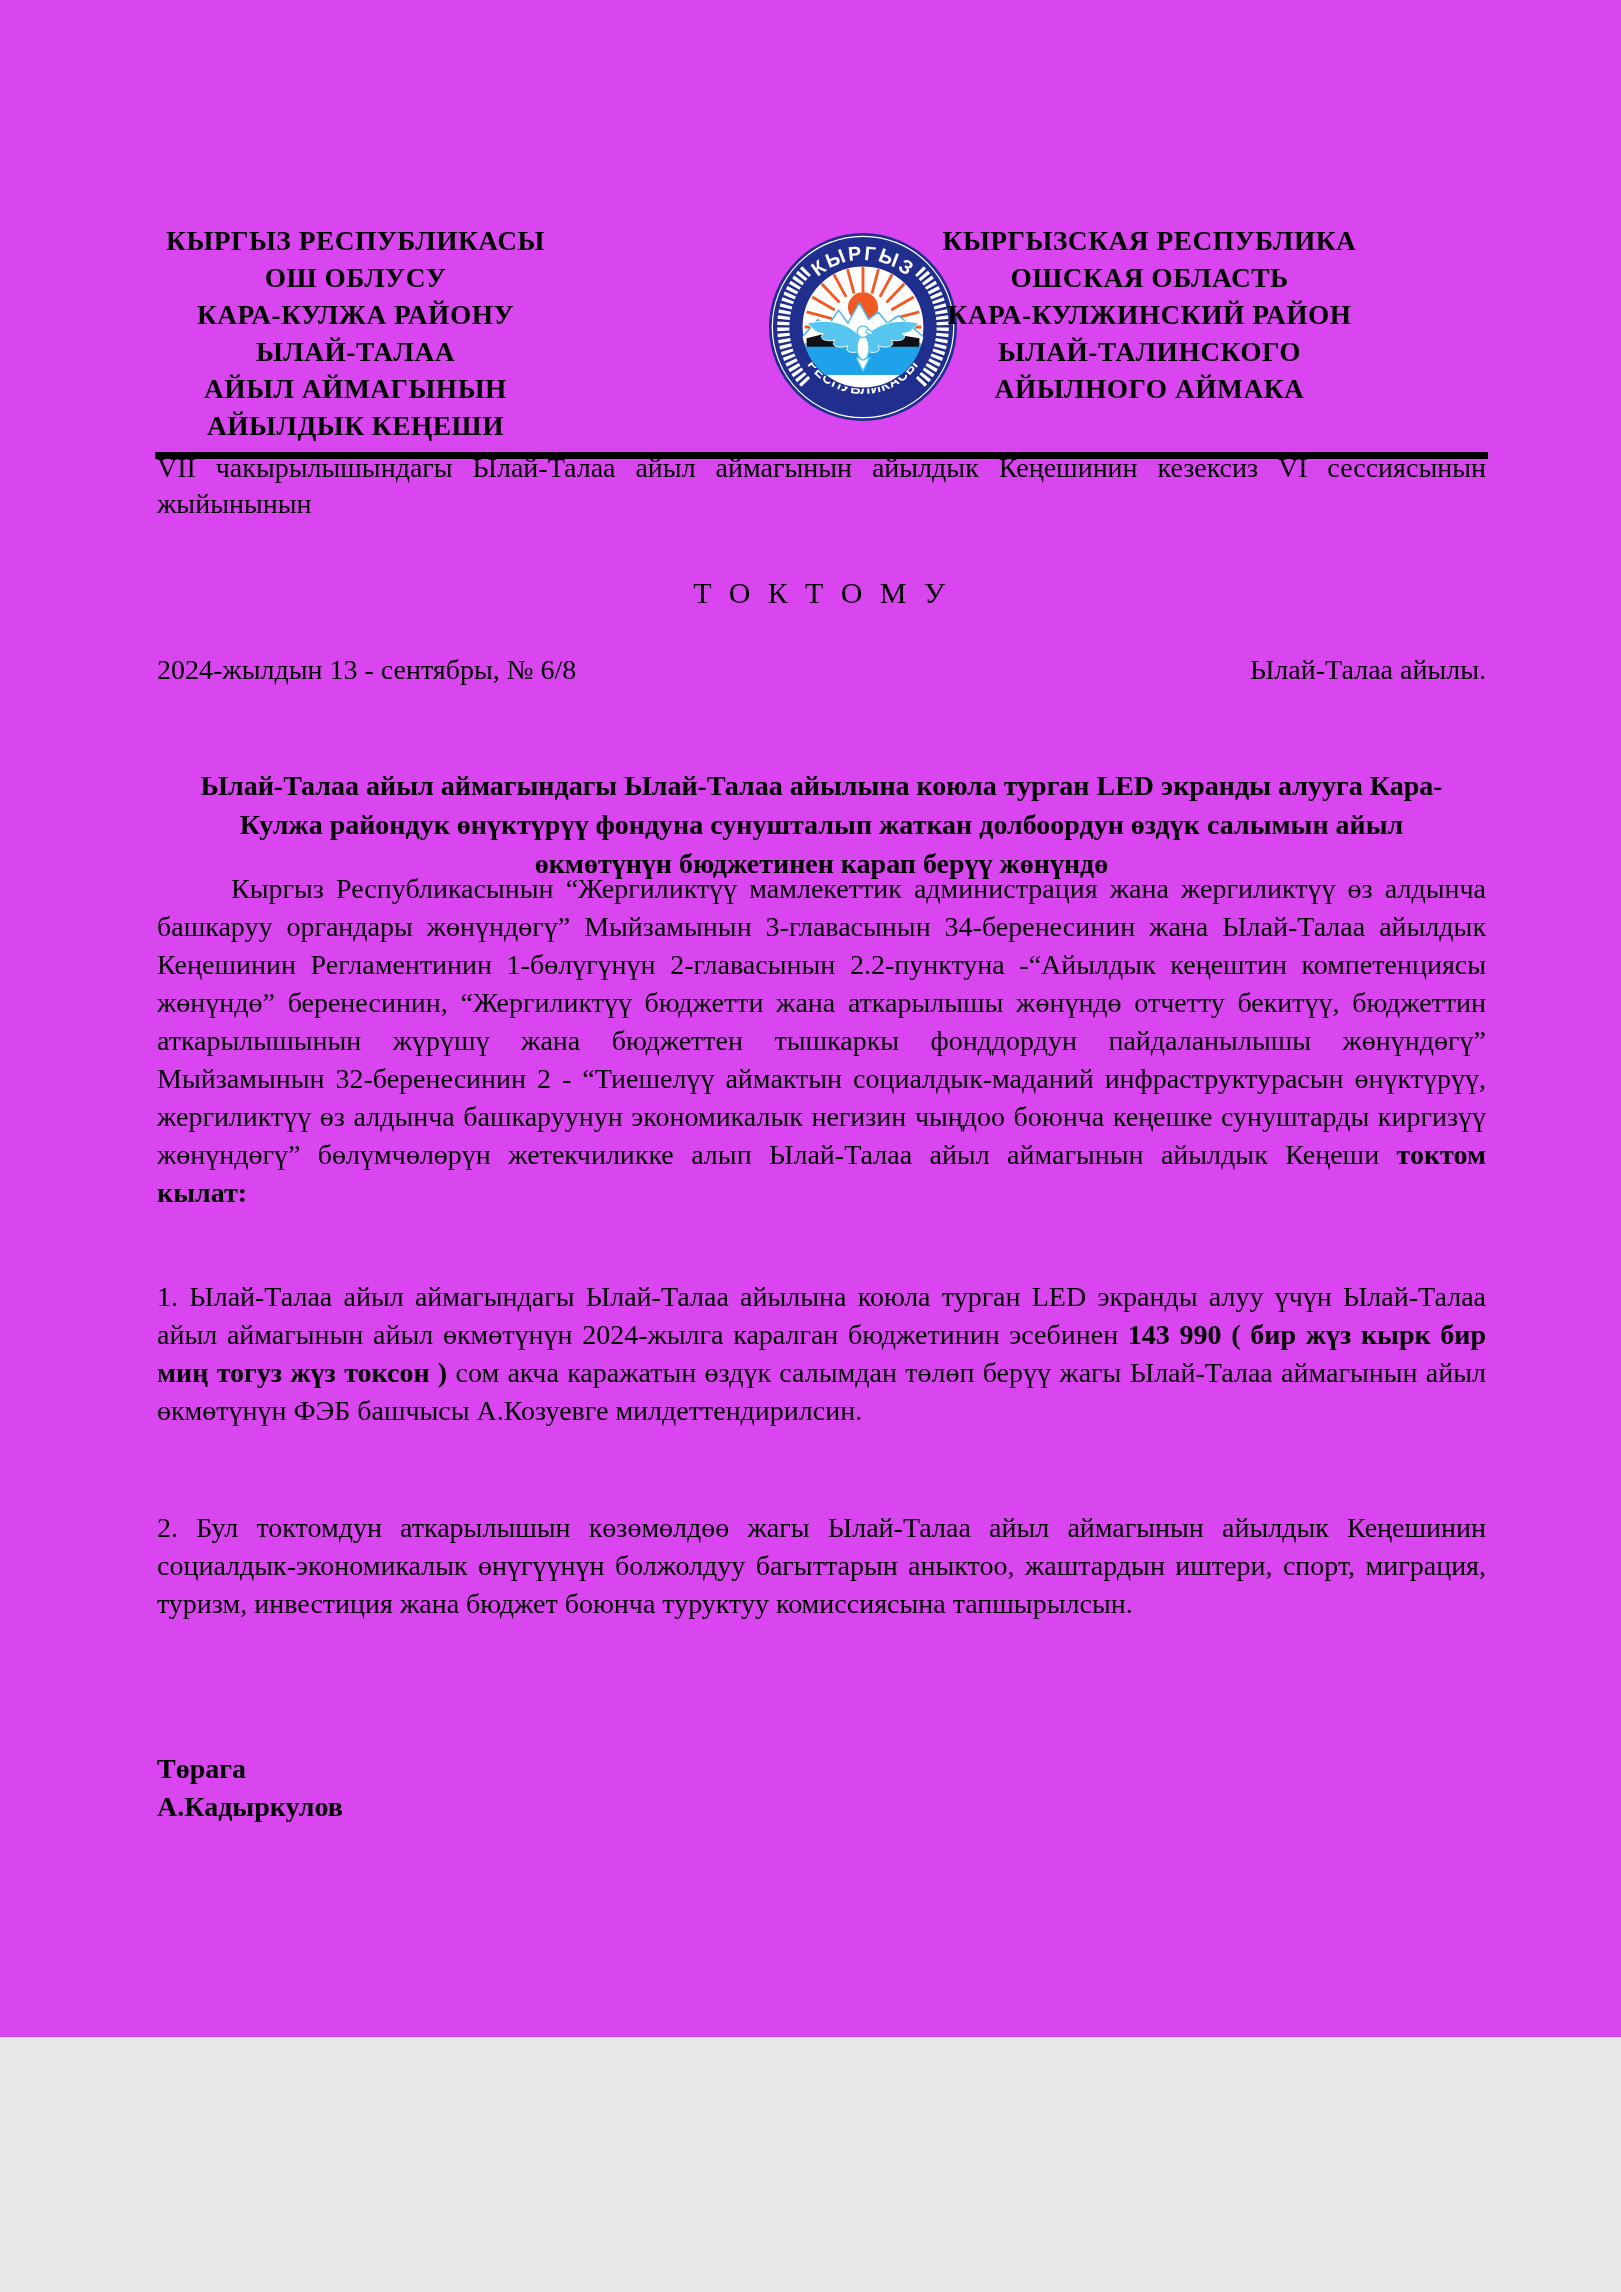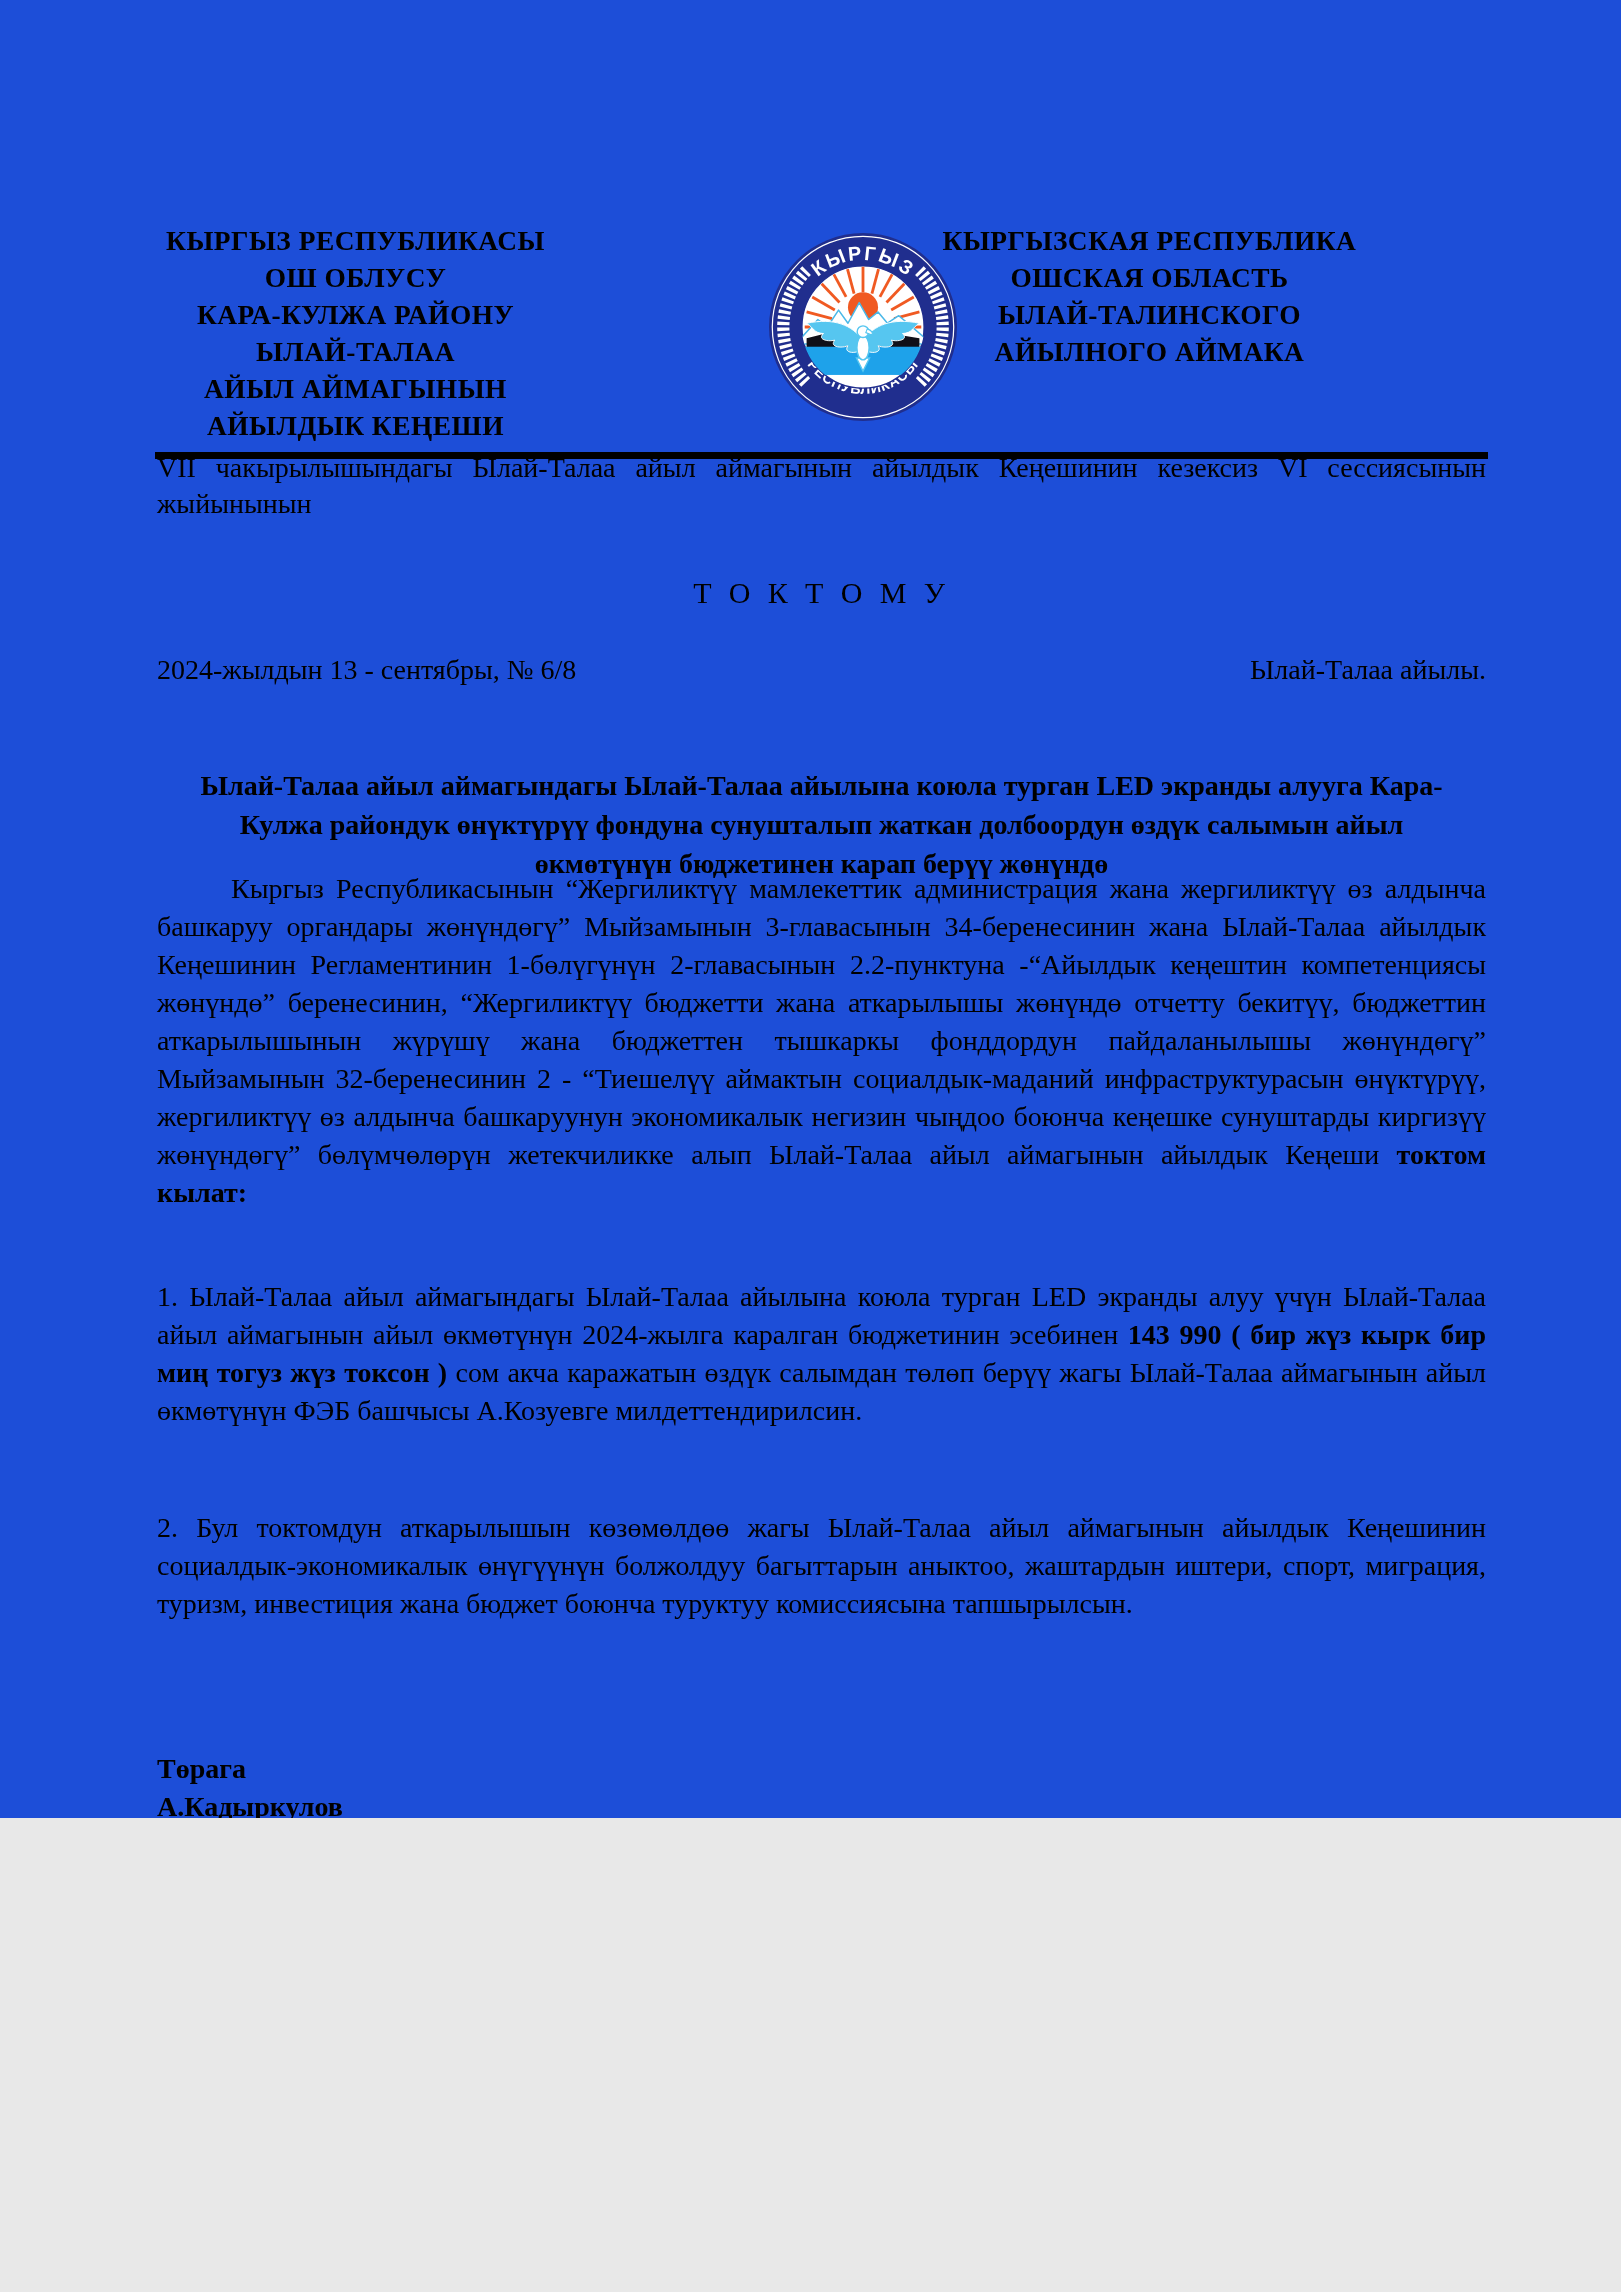--- a/index.html
+++ b/index.html
@@ -1,19 +1,19 @@
 <!DOCTYPE html>
 <html><head>
 <meta charset="utf-8">
 <style>
   html,body{margin:0;padding:0;background:#e8e8e8;}
   .page{
     position:relative;
-    width:1621px;height:1818px;
-    background:#1d4ed8;
+    width:1621px;height:2037px;
+    background:#d946ef;
     font-family:"Liberation Serif", serif;
     color:#000;
     overflow:hidden;
     margin:0 auto;
   }
   .abs{position:absolute;}
   
   .hdr-col{
     width:421px;
     text-align:center;
@@ -153,20 +153,21 @@
           <circle cx="0" cy="5" r="6.2" fill="#ffffff" stroke="#56c6f0" stroke-width="1.5"></circle>
           <path d="M 4.5 2 q 7 2.5 5 6.5 l -6.5 -2.5 z" fill="#ffffff" stroke="#56c6f0" stroke-width="1.2"></path>
         </g>
       </g>
     </svg>
   </div>
 
   <div class="abs hdr-col hdr-right">
     <div>КЫРГЫЗСКАЯ РЕСПУБЛИКА</div>
     <div>ОШСКАЯ ОБЛАСТЬ</div>
+    <div>КАРА-КУЛЖИНСКИЙ РАЙОН</div>
     <div>ЫЛАЙ-ТАЛИНСКОГО</div>
     <div>АЙЫЛНОГО АЙМАКА</div>
   </div>
 
   <div class="abs rule"></div>
 
   <div class="abs tx intro">VII чакырылышындагы Ылай-Талаа айыл аймагынын айылдык Кеңешинин кезексиз VI сессиясынын жыйынынын</div>
 
   <div class="abs tx doc-type">Т О К Т О М У</div>
 

